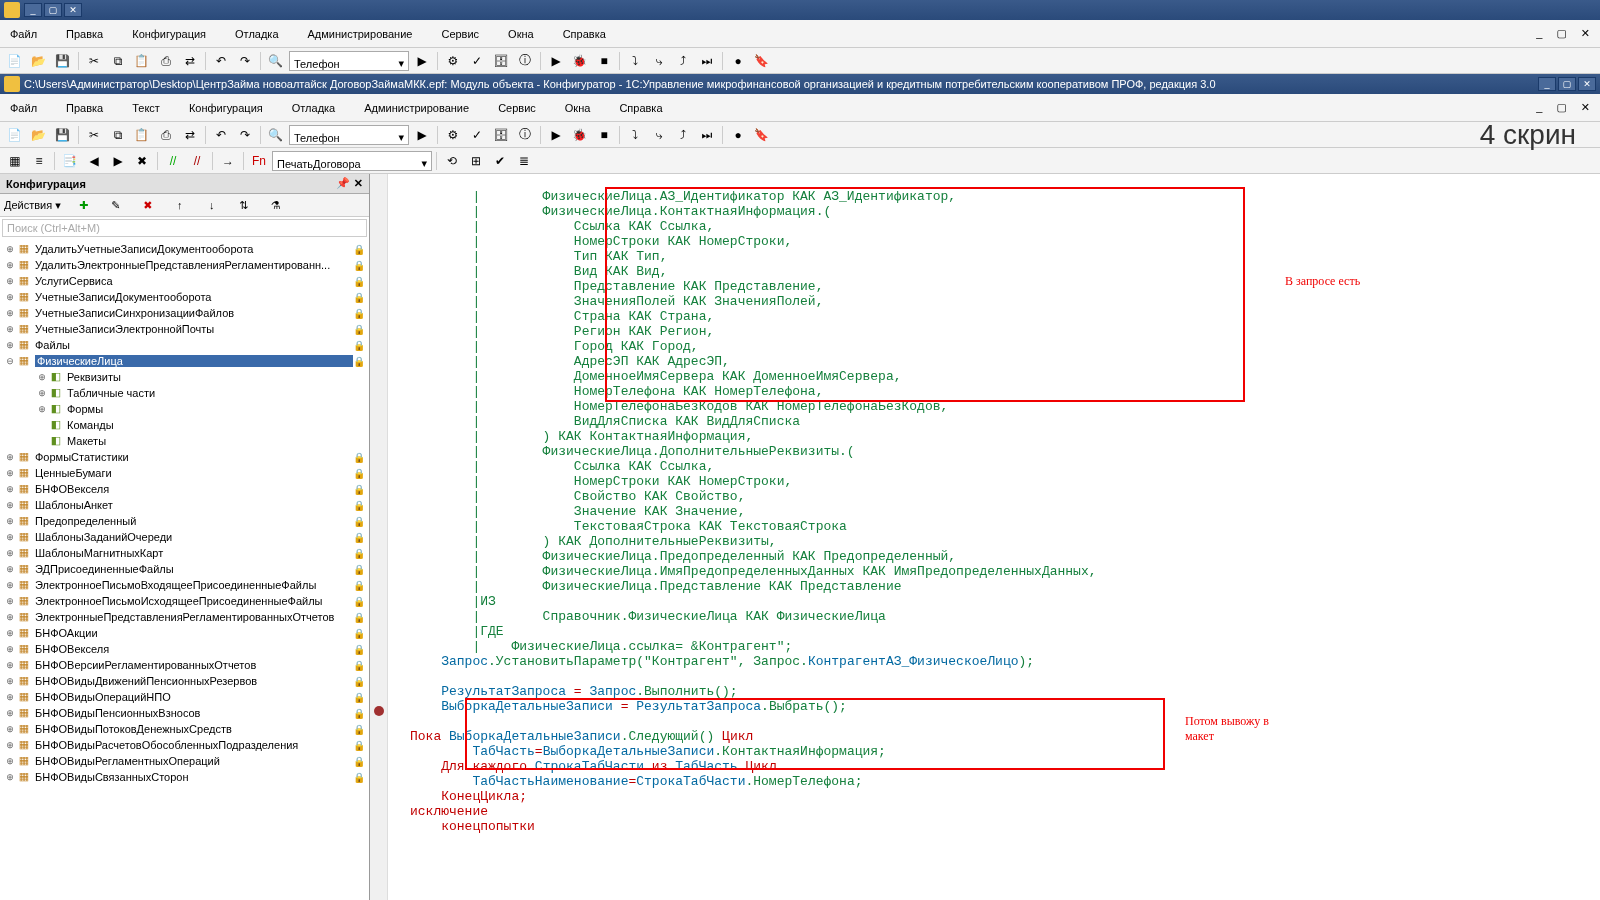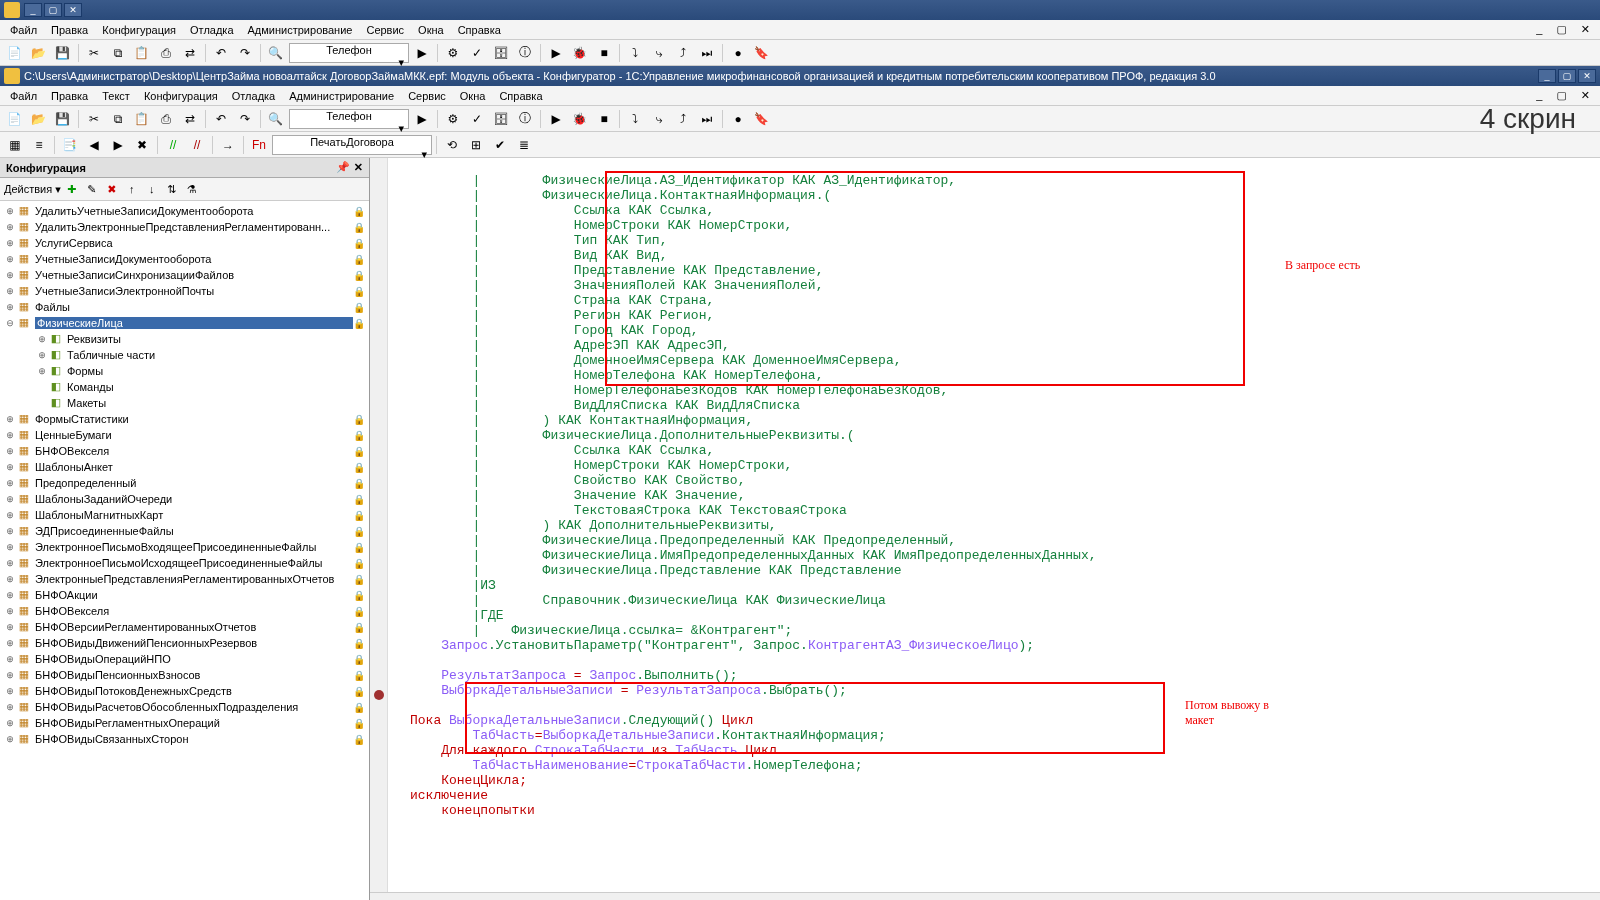--- a/index.html
+++ b/index.html
@@ -2,51 +2,51 @@
 <html><head>
 <meta charset="utf-8">
 <style>
 * { box-sizing: border-box; margin: 0; padding: 0; }
 body { font-family: Tahoma, Arial, sans-serif; font-size: 11px; background: #e8e8e8; overflow: hidden; width: 1600px; height: 900px; }
 .titlebar { background: linear-gradient(#3a5a8a, #2a4a7a); color: #fff; height: 20px; display: flex; align-items: center; padding: 0 4px; font-size: 11px; }
 .titlebar .icon { width: 16px; height: 16px; margin-right: 4px; background: #f0c040; border-radius: 2px; }
 .titlebar .title { flex: 1; white-space: nowrap; overflow: hidden; }
 .titlebar .ctrls { display: flex; gap: 2px; }
 .titlebar .ctrls span { width: 18px; height: 14px; background: #4a6a9a; border: 1px solid #1a3a6a; display: flex; align-items: center; justify-content: center; font-size: 9px; color: #fff; }
-.menubar { background: #f4f4f4; border-bottom: 1px solid #ccc; height: 20px; display: flex; align-items: center; padding: 0 4px; gap: 2px; }
+.menubar { background: #f4f4f4; border-bottom: 1px solid #ccc; height: 28px; display: flex; align-items: center; padding: 0 4px; gap: 17px; }
 .menubar span { padding: 2px 6px; }
 .toolbar { background: #f4f4f4; border-bottom: 1px solid #ccc; height: 26px; display: flex; align-items: center; padding: 0 4px; gap: 2px; }
 .toolbar .btn { width: 22px; height: 22px; border: 1px solid transparent; display: flex; align-items: center; justify-content: center; font-size: 12px; }
 .toolbar .sep { width: 1px; height: 18px; background: #ccc; margin: 0 2px; }
-.toolbar .combo { height: 20px; border: 1px solid #aaa; background: #fff; padding: 0 4px; display: flex; align-items: center; min-width: 120px; font-size: 11px; flex-direction: column;}
+.toolbar .combo { height: 20px; border: 1px solid #aaa; background: #fff; padding: 0 4px; display: flex; align-items: flex-end; min-width: 120px; font-size: 11px;}
 .toolbar .combo.wide { min-width: 160px; }
 .toolbar-right-label { font-size: 28px; color: #333; margin-left: auto; margin-right: 20px; }
 .workspace { display: flex; height: calc(100% - 152px); }
 .sidebar { width: 370px; border-right: 1px solid #999; background: #fff; display: flex; flex-direction: column; }
 .sidebar-header { background: #e0e0e0; border-bottom: 1px solid #aaa; padding: 3px 6px; display: flex; align-items: center; justify-content: space-between; font-weight: bold; font-size: 11px;}
 .sidebar-header .close-x { font-size: 11px; }
-.sidebar-toolbar { background: #f4f4f4; border-bottom: 1px solid #ccc; padding: 2px 4px; display: flex; gap: 2px; align-items: center; font-size: 11px;}
+.sidebar-toolbar { background: #f4f4f4; border-bottom: 1px solid #ccc; padding: 2px 4px; display: flex; gap: 14px; align-items: center; font-size: 11px;}
 .sidebar-toolbar .tbtn { width: 18px; height: 18px; display: flex; align-items: center; justify-content: center; font-size: 11px;}
 .sidebar-search { border: 1px solid #ccc; margin: 2px; padding: 2px 4px; color: #aaa; font-size: 11px;}
 .tree { flex: 1; overflow-y: auto; padding: 2px 0; }
 .tree-item { display: flex; align-items: center; padding: 1px 4px; font-size: 11px; white-space: nowrap; }
 .tree-item .exp { width: 12px; font-size: 9px; color: #666; text-align: center; flex-shrink: 0;}
 .tree-item .icn { width: 16px; height: 14px; margin-right: 3px; font-size: 11px; text-align: center; flex-shrink: 0;}
 .tree-item .icn.cat { color: #c08020; }
 .tree-item .icn.sub { color: #609020; }
 .tree-item .lbl { flex: 1; overflow: hidden; text-overflow: ellipsis; }
 .tree-item .lock { width: 12px; color: #c0a040; font-size: 10px; flex-shrink: 0;}
 .tree-item.selected .lbl { background: #3a6aaa; color: #fff; padding: 0 2px; }
 .tree-item.indent2 { padding-left: 36px; }
 .editor { flex: 1; background: #fff; overflow: auto; position: relative; }
 .code { font-family: "Courier New", monospace; font-size: 13px; padding: 0 0 0 40px; line-height: 15px; white-space: pre; position: relative;}
 .breakpoint-gutter { position: absolute; left: 0; top: 0; width: 18px; height: 100%; background: #f0f0f0; border-right: 1px solid #ddd; }
 .breakpoint { position: absolute; left: 4px; width: 10px; height: 10px; background: #a03030; border-radius: 50%; }
 .kw-red { color: #c00000; }
-.kw-blue { color: #8b5cf6; }
+.kw-blue { color: #0369a1; }
 .txt-black { color: #15803d; }
 .redbox { position: absolute; border: 2px solid #f00000; pointer-events: none; }
 .annot { position: absolute; color: #f00000; font-family: Tahoma; font-size: 12px; }
 .hscroll-strip { height: 14px; background: #f0f0f0; border-top: 1px solid #ccc; }
 </style>
 </head>
 <body>
 
 <div class="titlebar">
   <span class="icon"></span>
@@ -212,20 +212,21 @@
     <div class="sidebar-toolbar">
       <span>Действия ▾</span>
       <span class="tbtn" style="color:#090">✚</span>
       <span class="tbtn">✎</span>
       <span class="tbtn" style="color:#c00">✖</span>
       <span class="tbtn">↑</span>
       <span class="tbtn">↓</span>
       <span class="tbtn">⇅</span>
       <span class="tbtn">⚗</span>
     </div>
+    <div class="sidebar-search">Поиск (Ctrl+Alt+M)</div>
     <div class="tree" id="tree">
         <div class="tree-item">
           <span class="exp">⊕</span>
           <span class="icn cat">▦</span>
           <span class="lbl">УдалитьУчетныеЗаписиДокументооборота</span>
           <span class="lock">🔒</span>
         </div>
         <div class="tree-item">
           <span class="exp">⊕</span>
           <span class="icn cat">▦</span>

